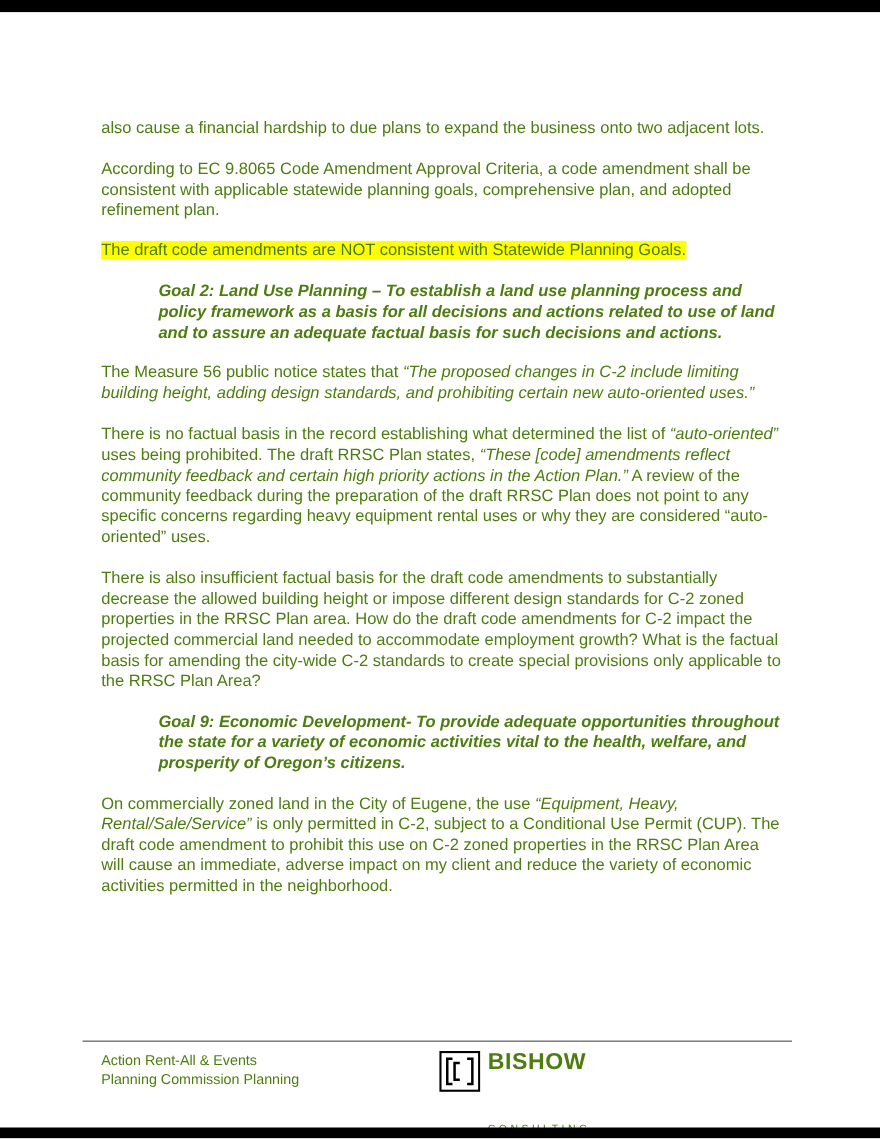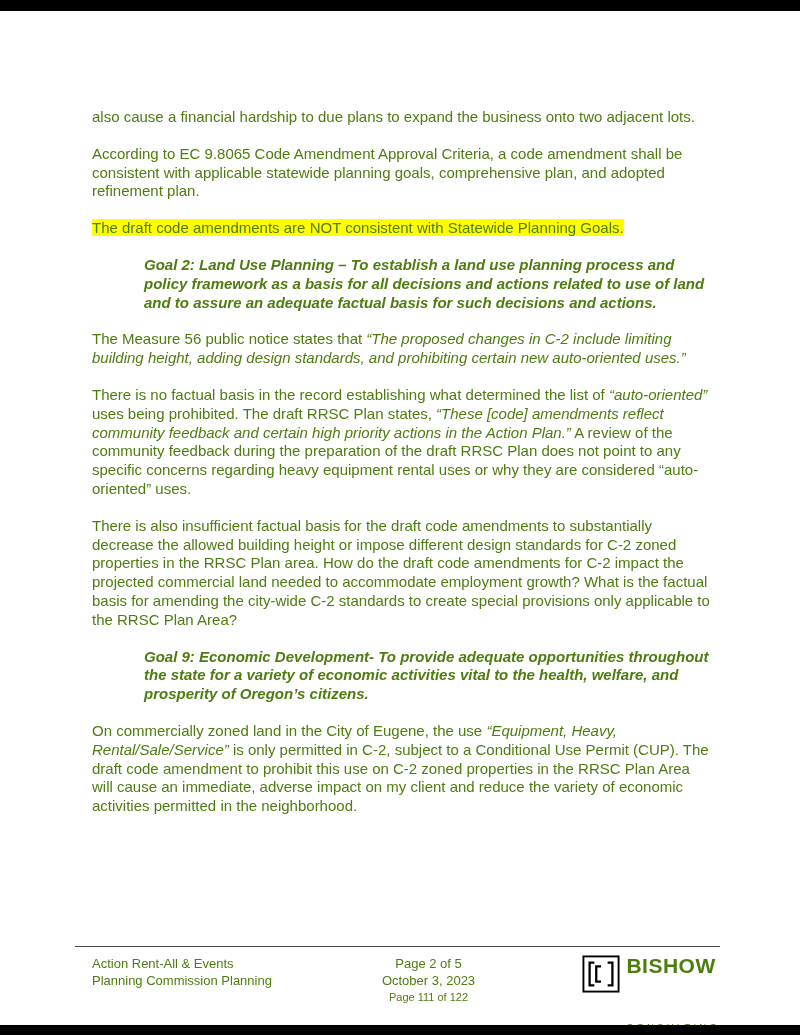--- a/index.html
+++ b/index.html
@@ -68,25 +68,20 @@
       <p class="para"><span>On commercially zoned land in the City of Eugene, the use </span><span style="font-style: italic;">“Equipment, Heavy, Rental/Sale/Service”</span><span> is only permitted in C-2, subject to a Conditional Use Permit (CUP).   The draft code amendment to prohibit this use on C-2 zoned properties in the RRSC Plan Area will cause an immediate, adverse impact on my client and reduce the variety of economic activities permitted in the neighborhood.</span></p>
     </div>
 
   <div class="footer">
     <div class="footer-rule"></div>
     <div class="footer-cols">
       <div class="footer-left">
         <div>Action Rent-All &amp; Events</div>
         <div>Planning Commission Planning</div>
       </div>
-      <div class="footer-center">
-        <div>Page 2 of 5</div>
-        <div>October 3, 2023</div>
-        <div class="footer-page-of">Page 111 of 122</div>
-      </div>
       <div class="footer-right">
         <div class="logo">
           <span class="logo-box">
             <svg viewBox="0 0 40 40" width="38" height="38" aria-hidden="true">
               <rect x="1.5" y="1.5" width="37" height="37" fill="none" stroke="#000" stroke-width="2"></rect>
               <path d="M13 8 H8 V32 H13" fill="none" stroke="#000" stroke-width="2.4"></path>
               <path d="M20 12 H15 V28 H20" fill="none" stroke="#000" stroke-width="2.4"></path>
               <path d="M27 8 H32 V32 H27" fill="none" stroke="#000" stroke-width="2.4" transform="translate(0,0)"></path>
             </svg>
           </span>

